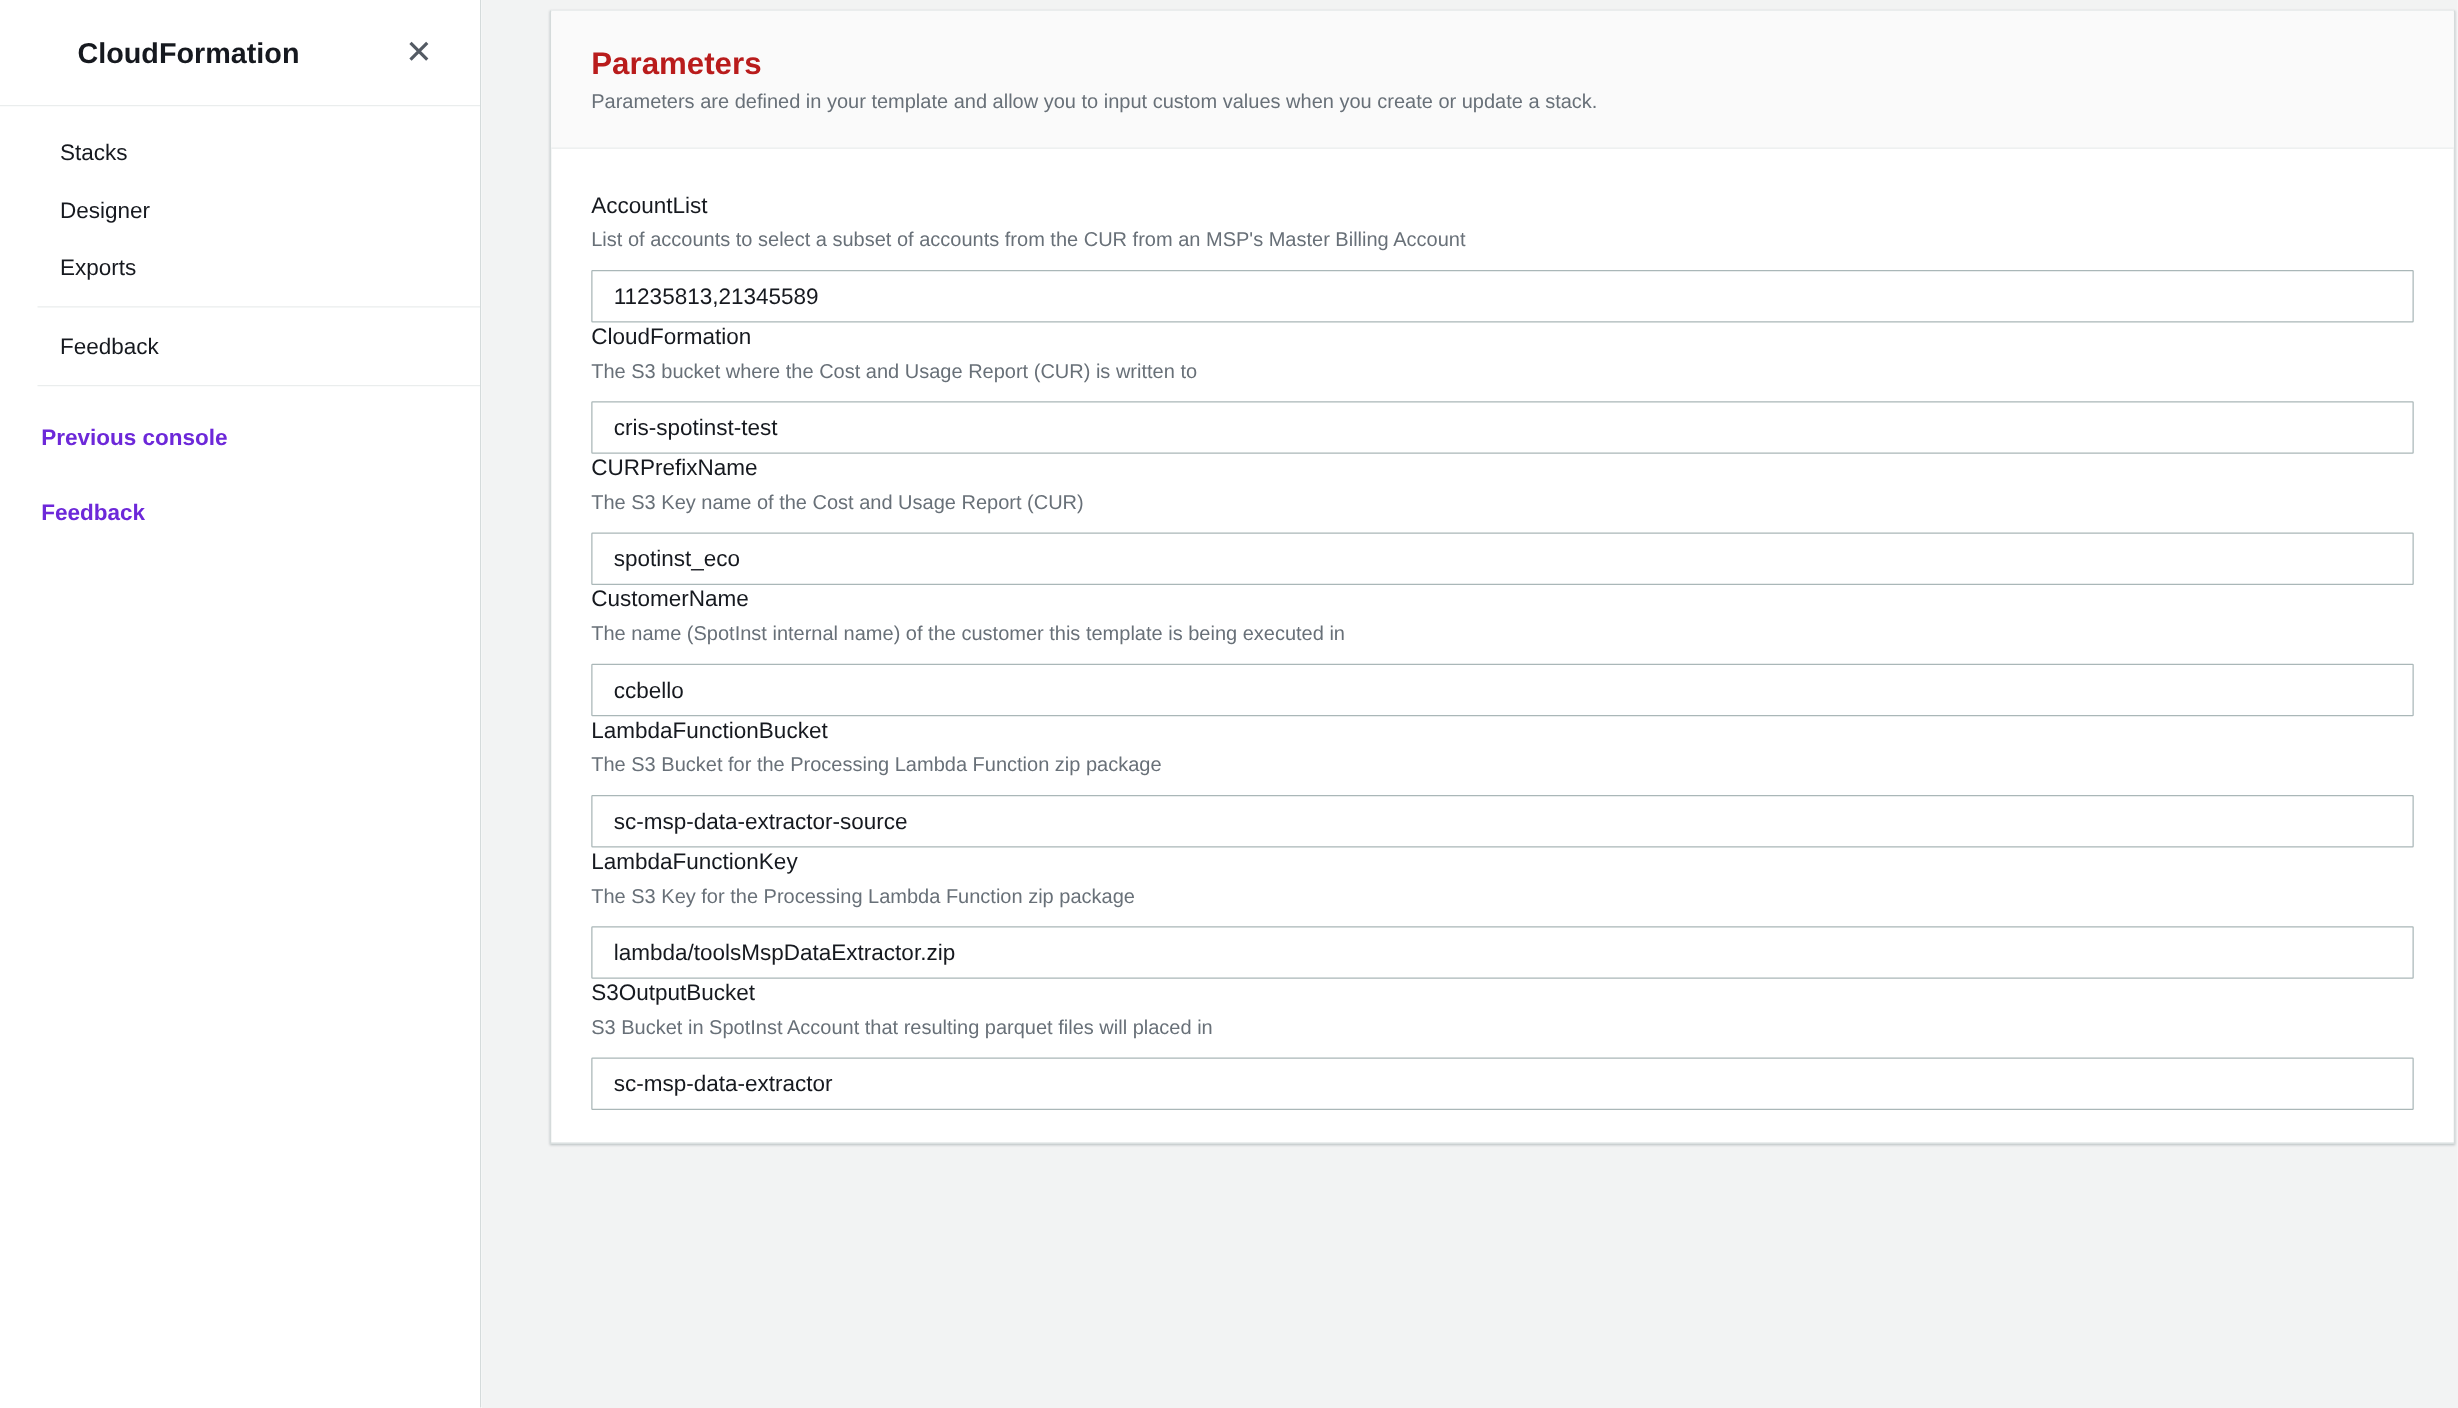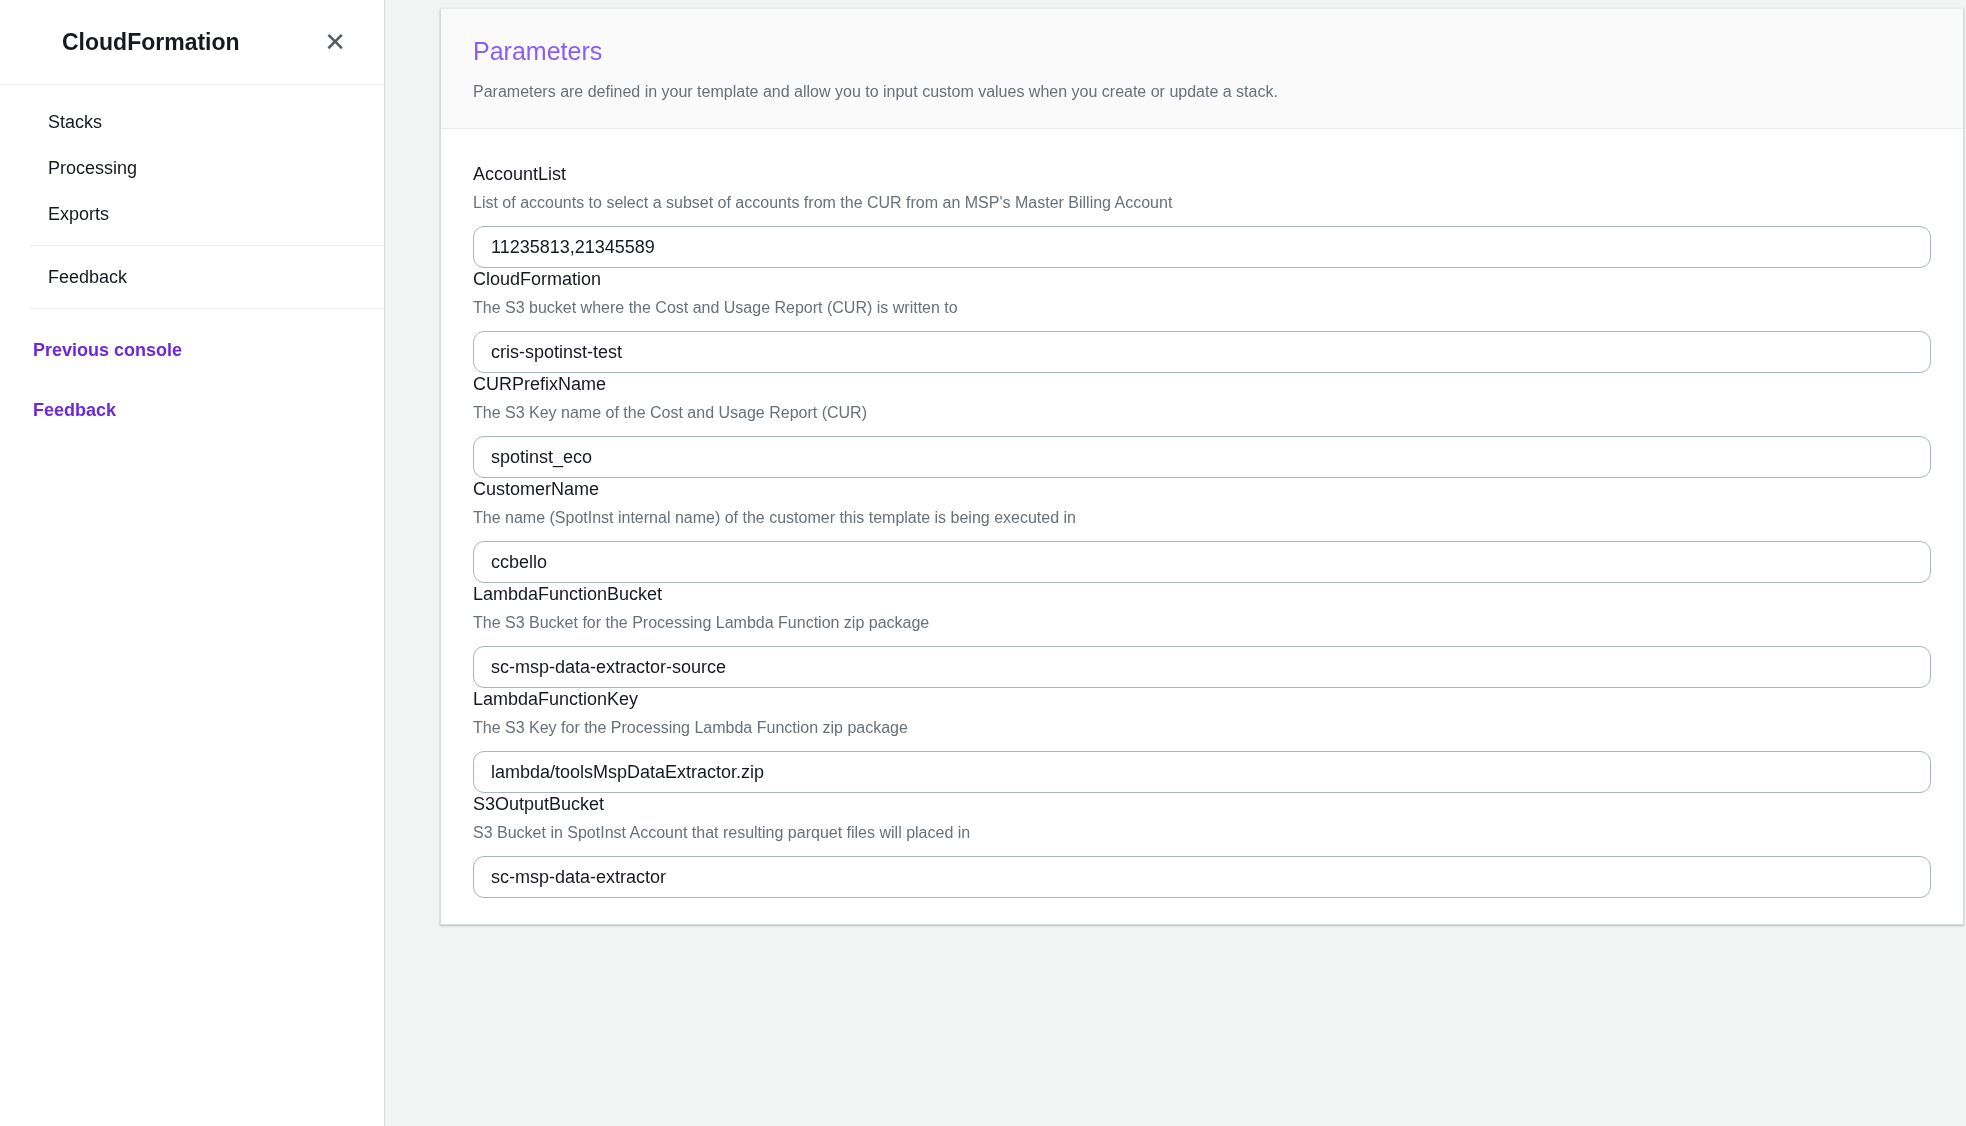--- a/index.html
+++ b/index.html
@@ -88,25 +88,25 @@
     border: 1px solid #d5dbdb;
     border-top-color: #eaeded;
     box-shadow: 0 1px 2px rgba(0, 28, 36, 0.25);
   }
   .panel-header {
     background: #fafafa;
     border-bottom: 1px solid #eaeded;
     padding: 27px 32px 26px;
   }
   .panel-title {
-    margin: 0 0 16px 0;
+    margin: 0 0 6px 0;
     font-size: 25px;
     line-height: 30px;
-    font-weight: 400;
-    color: #8b5cf6;
+    font-weight: 700;
+    color: #b91c1c;
   }
   .panel-desc {
     font-size: 16px;
     line-height: 20px;
     color: #687078;
   }
   .panel-body {
     padding: 34px 32px 26px;
   }
   .field {
@@ -122,42 +122,42 @@
     font-size: 16px;
     line-height: 20px;
     color: #687078;
     margin-bottom: 13px;
   }
   .field-input {
     display: block;
     width: 100%;
     height: 42px;
     border: 1px solid #aab7b8;
-    border-radius: 11px;
+    border-radius: 1px;
     background: #ffffff;
     padding: 0 17px;
     font-size: 18px;
     color: #16191f;
     font-family: "Liberation Sans", sans-serif;
   }
 </style>
 </head>
 <body>
 
 <nav class="sidebar">
   <div class="sidebar-header">
     <span class="sidebar-title">CloudFormation</span>
     <button class="close-btn">✕</button>
   </div>
 
   <ul class="nav-list">
 
       <li class="nav-item">Stacks</li>
 
-      <li class="nav-item">Processing</li>
+      <li class="nav-item">Designer</li>
 
       <li class="nav-item">Exports</li>
     </ul>
 
   <hr class="nav-divider">
 
   <ul class="nav-list designer-item">
     <li class="nav-item">Feedback</li>
   </ul>
 

